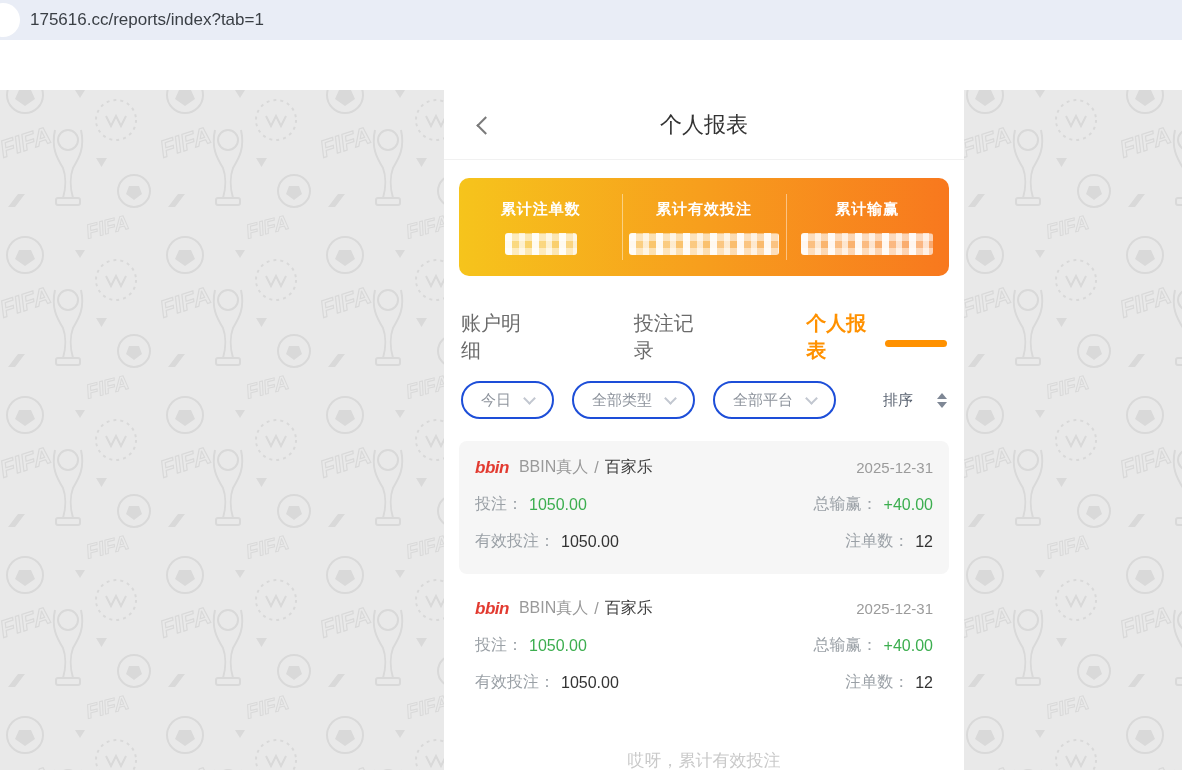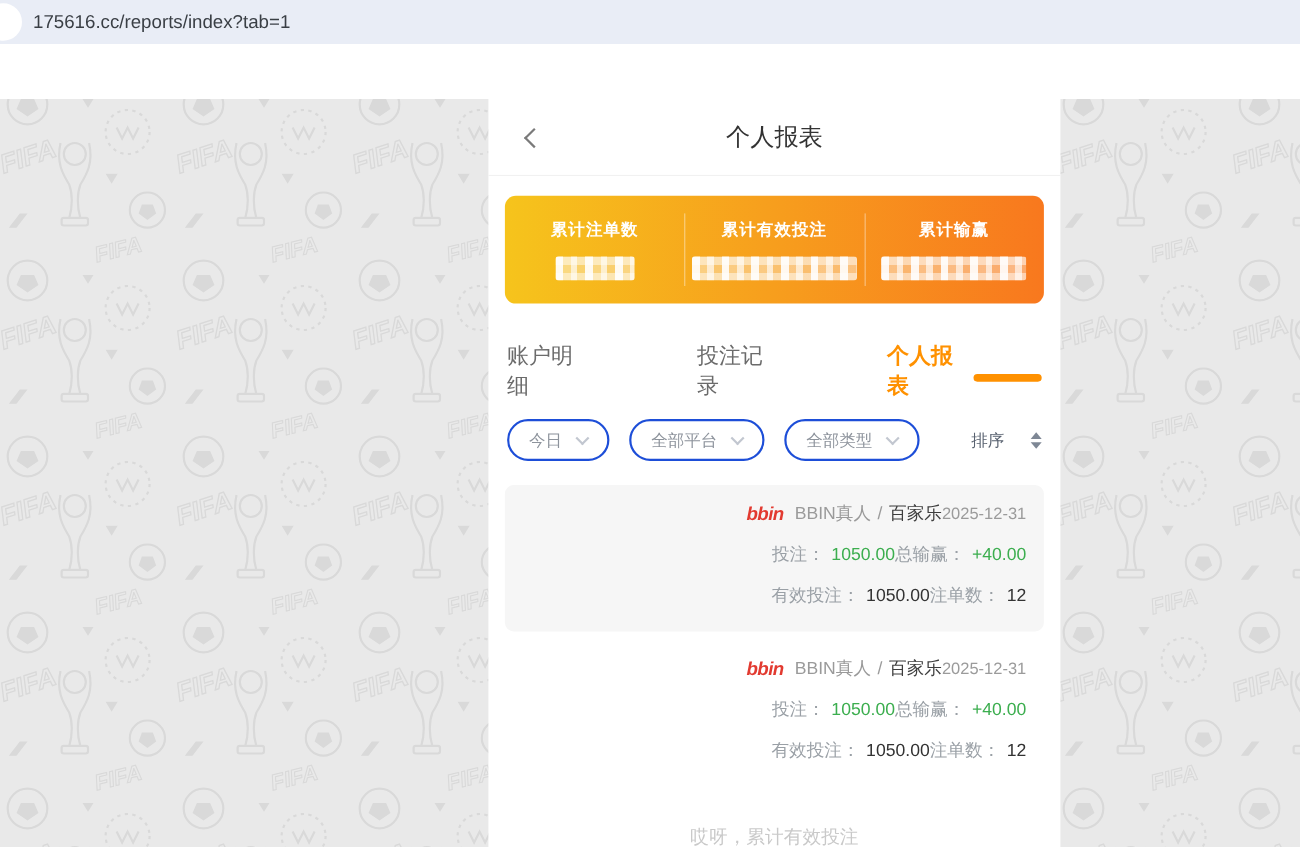--- a/index.html
+++ b/index.html
@@ -68,21 +68,21 @@
   .tri-up{width:0;height:0;border-left:5px solid transparent;border-right:5px solid transparent;
     border-bottom:6px solid #7e8795}
   .tri-down{width:0;height:0;border-left:5px solid transparent;border-right:5px solid transparent;
     border-top:6px solid #7e8795}
 
   
   .record-list{margin:22px 15px 0}
   .record-card{border-radius:8px;padding:16px 16px 22px;font-size:16px}
   .record-card.shaded{background:#f6f6f6}
   .record-card + .record-card{margin-top:8px}
-  .rc-row{display:flex;justify-content:flex-end;align-items:center;margin-top:16px}
+  .rc-row{display:flex;justify-content:space-between;align-items:center;margin-top:16px}
   .rc-row:first-child{margin-top:0}
   .rc-left,.rc-right{display:flex;align-items:center;gap:6px}
   .provider-logo{color:var(--brand-red);font-weight:bold;font-style:italic;
     font-size:17px;letter-spacing:-.5px;margin-right:4px}
   .provider-name,.sep{color:#9a9a9a}
   .game-name{color:#3d3d3d}
   .record-date{color:#9b9b9b;font-size:15px}
   .lbl{color:#9aa0a6}
   .val-green{color:var(--green)}
   .val-dark{color:#333}
@@ -178,25 +178,25 @@
         <span class="underline"></span>
       </div>
     </div>
 
     <div class="filters">
       <div class="pill">
         <span class="pill-label">今日</span>
         <i class="chev-down"></i>
       </div>
       <div class="pill">
+        <span class="pill-label">全部类型</span>
+        <i class="chev-down"></i>
+      </div>
+      <div class="pill">
         <span class="pill-label">全部平台</span>
-        <i class="chev-down"></i>
-      </div>
-      <div class="pill">
-        <span class="pill-label">全部类型</span>
         <i class="chev-down"></i>
       </div>
       <div class="sort">
         <span class="sort-label">排序</span>
         <span class="sort-arrows">
           <i class="tri-up"></i>
           <i class="tri-down"></i>
         </span>
       </div>
     </div>

